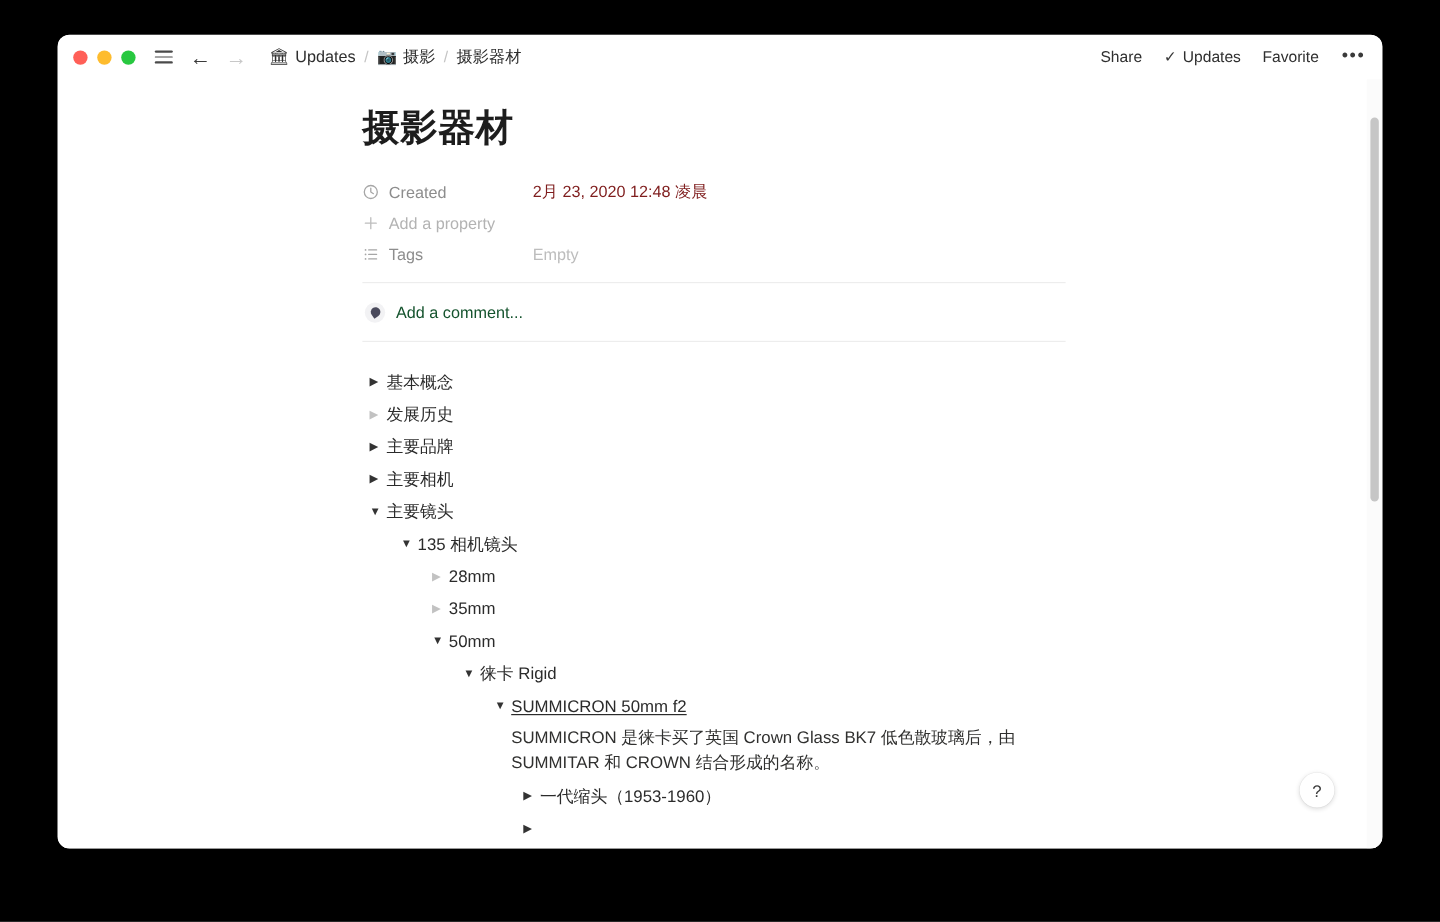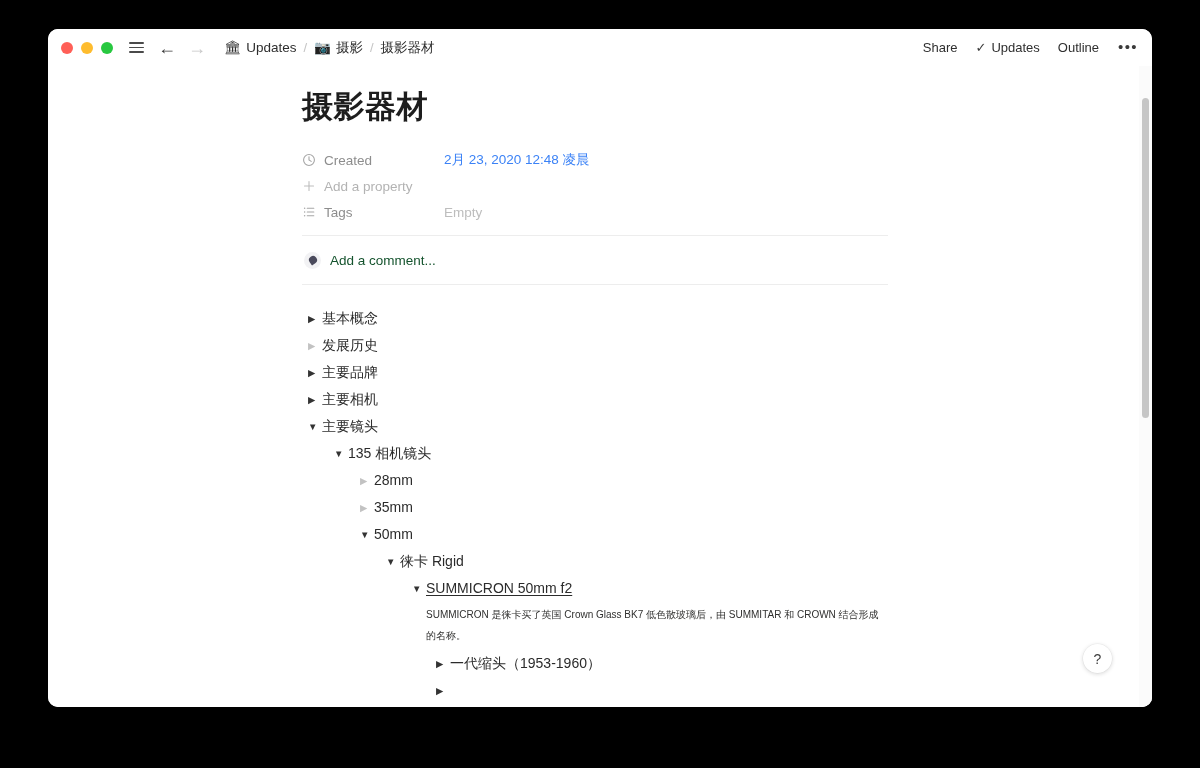--- a/index.html
+++ b/index.html
@@ -102,21 +102,21 @@
     display:flex; align-items:center;
     height:26px;
     font-size:13.5px;
   }
   .prop-icon {
     width:22px; flex:0 0 22px;
     display:flex; align-items:center;
     color:#a6a6a6;
   }
   .prop-label { width:120px; color:#8d8d8d; }
-  .prop-value { color:#3b82f6; }
+  .prop-value { color:#7f1d1d; }
   .prop-value.empty { color:#bdbdbd; }
   .prop-add { color:#b3b3b3; }
 
   svg.ico { display:block; }
 
   .sep {
     height:1px; background:#ededed;
     margin:10px 0 0 0;
   }
 
@@ -157,21 +157,21 @@
   .tri.dim { color:#c2c2c2; }
   .node-label {
     font-size:14px;
     color:#2b2b2b;
     line-height:27px;
     white-space:nowrap;
   }
   .node-label.underline { text-decoration:underline; text-underline-offset:2px; }
 
   .para {
-    font-size:10px;
+    font-size:14px;
     color:#30302f;
     line-height:21px;
     max-width:455px;
     padding:2px 0 4px 0;
   }
 
   
   .d0 { margin-left:6px; }
   .d1 { margin-left:32px; }
   .d2 { margin-left:58px; }
@@ -240,21 +240,21 @@
       <span class="bc-sep">/</span>
       <span class="bc-label">摄影器材</span>
     </div>
 
     <div id="titlebar-right">
       <span class="tbr">Share</span>
       <span class="tbr">
         <span class="check-icon">✓</span>
         <span>Updates</span>
       </span>
-      <span class="tbr">Outline</span>
+      <span class="tbr">Favorite</span>
       <span id="more-button">•••</span>
     </div>
   </div>
 
   <div id="content">
 
     <div id="page">
       <div class="inner">
 
         <h1 id="page-title">摄影器材</h1>

